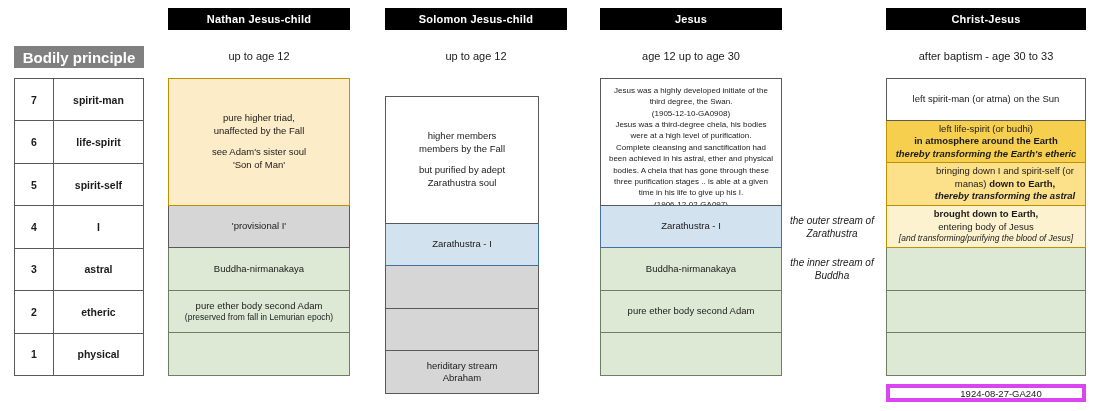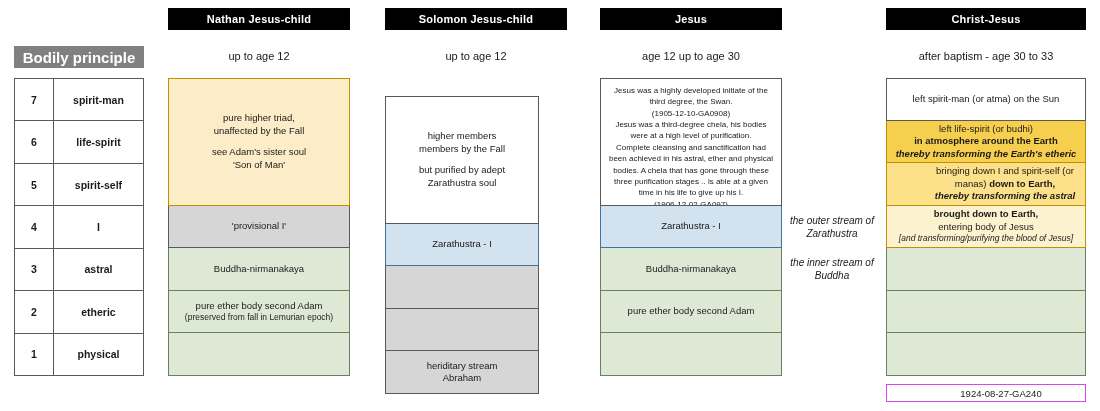--- a/index.html
+++ b/index.html
@@ -122,21 +122,21 @@
     text-align: center;
     line-height: 1.35;
     display: flex;
     flex-direction: column;
     align-items: center;
     justify-content: center;
   }
 
   
   .ref-box {
-    border: 1px solid #d946ef;
+    border: 4px solid #d946ef;
     background: #ffffff;
     font-size: 9.5px;
     display: flex;
     align-items: center;
     justify-content: center;
     height: 18px;
     padding-left: 30px;
   }
 </style>
 </head>

